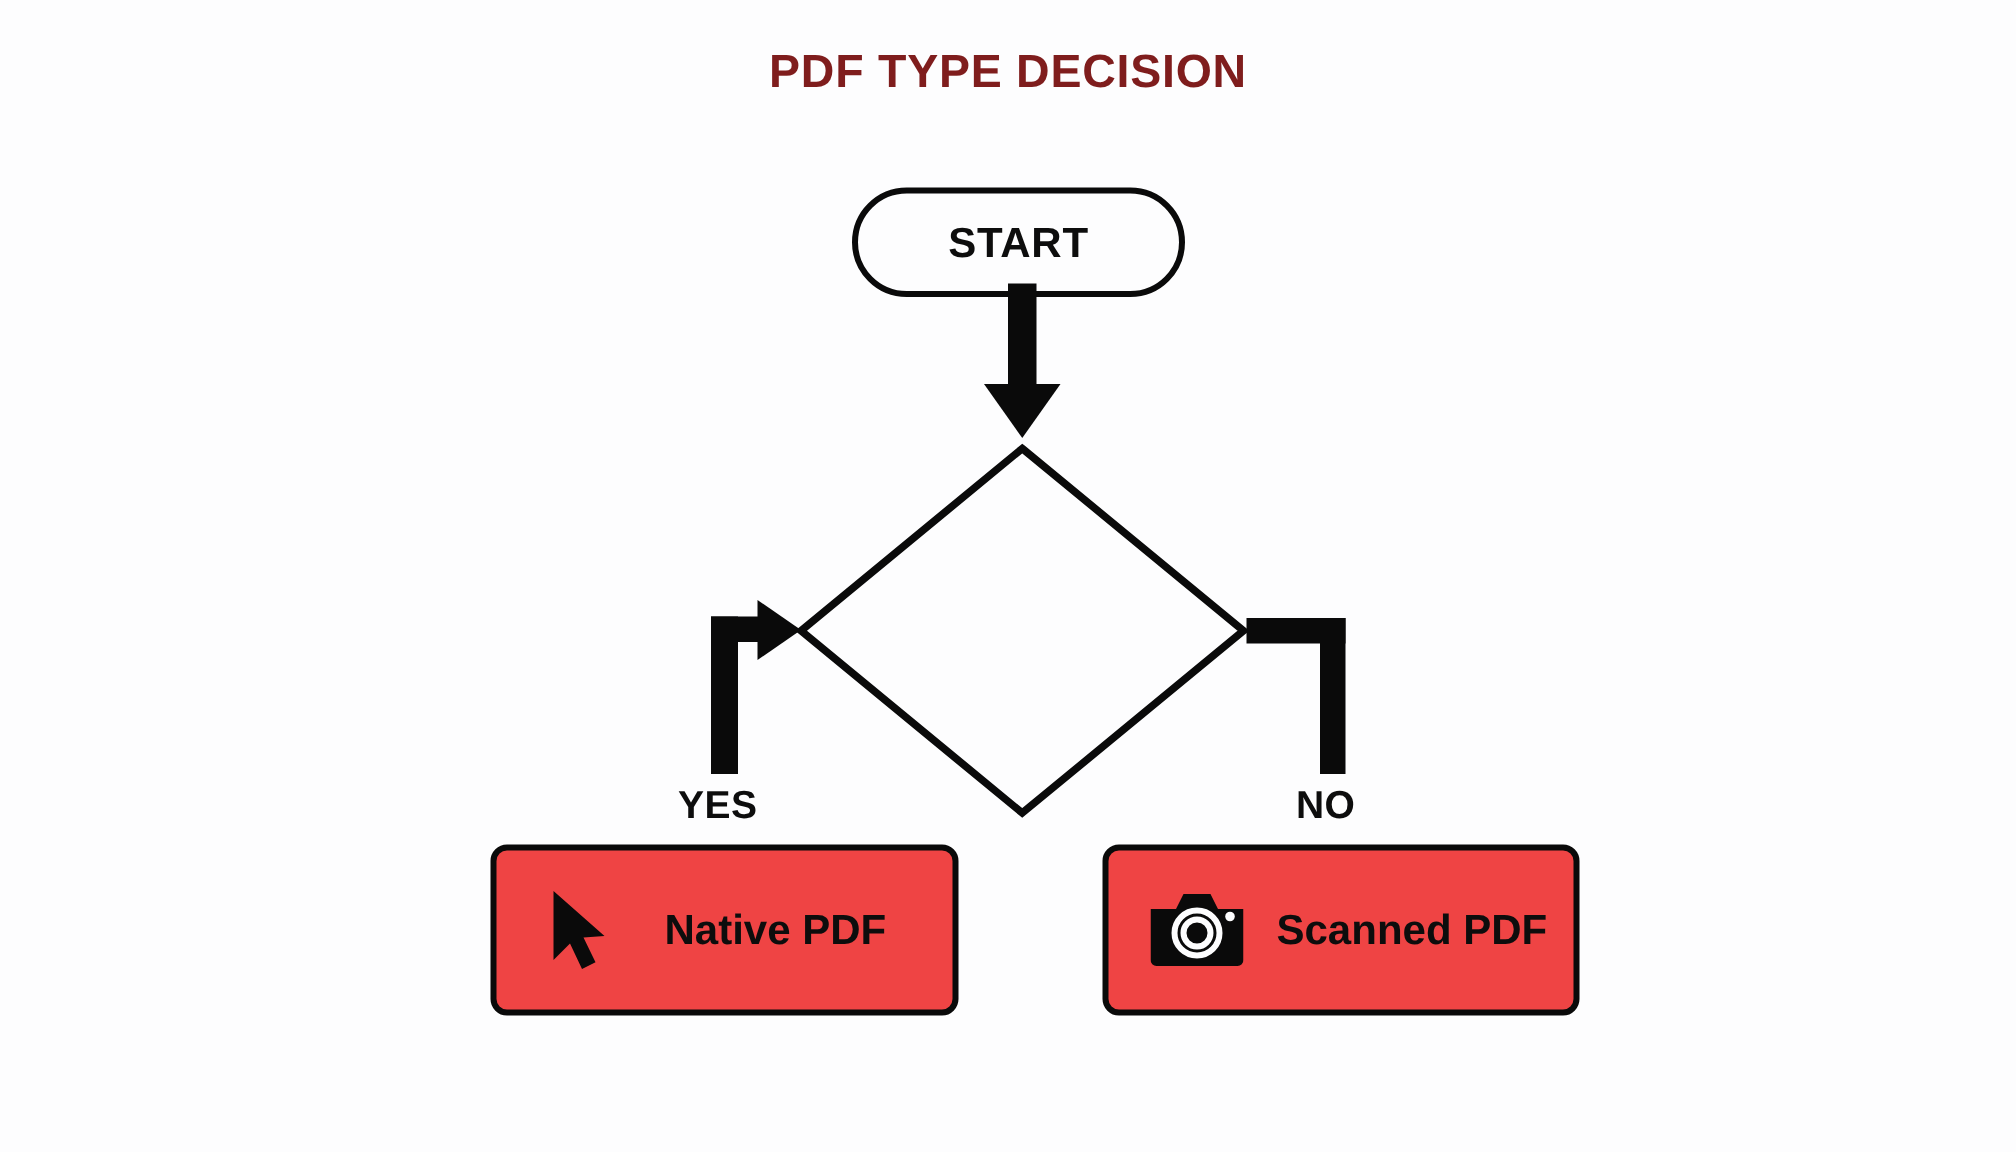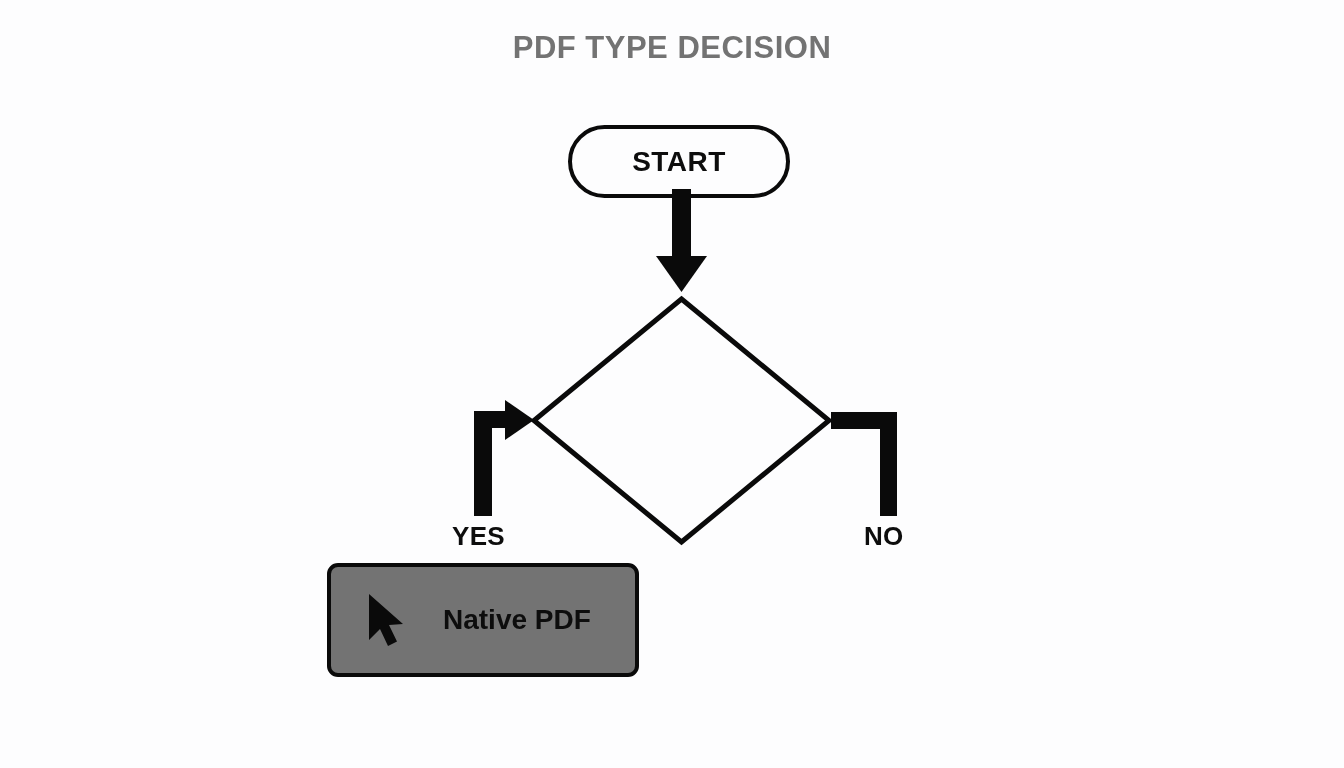--- a/index.html
+++ b/index.html
@@ -22,21 +22,21 @@
   
   #diagram-title {
     position: absolute;
     left: 0;
     top: 30px;
     width: 1344px;
     text-align: center;
     font-size: 31px;
     font-weight: bold;
     letter-spacing: 0.5px;
-    color: #737373;
+    color: #7f1d1d;
     white-space: nowrap;
   }
   
   #start-node {
     position: absolute;
     left: 568px;
     top: 125px;
     width: 222px;
     height: 73px;
     box-sizing: border-box;
@@ -84,21 +84,21 @@
     white-space: nowrap;
   }
   #label-yes { left: 452px; top: 521px; }
   #label-no  { left: 864px; top: 521px; text-align: right; }
   
   .result-box {
     position: absolute;
     box-sizing: border-box;
     border: 4px solid #0a0a0a;
     border-radius: 11px;
-    background: #737373;
+    background: #ef4444;
     display: flex;
     align-items: center;
     height: 114px;
   }
   #result-native {
     left: 327px;
     top: 563px;
     width: 312px;
     padding-left: 34px;
   }
@@ -164,14 +164,27 @@
   <div id="label-yes" class="branch-label">YES</div>
   <div id="label-no" class="branch-label">NO</div>
 
   <div id="result-native" class="result-box">
     <svg class="result-icon" width="44" height="56" viewBox="0 0 44 56">
       <polygon points="4,2 4,48 15,37 23,54 32,49.5 24,33 38,32" fill="#0a0a0a"></polygon>
     </svg>
     <span id="native-label" class="result-label">Native PDF</span>
   </div>
 
+  <div id="result-scanned" class="result-box">
+    <svg class="result-icon" width="62" height="52" viewBox="0 0 62 52">
+
+      <path d="M0,12 H17 L22,2 H40 L45,12 H62 V46 A4,4 0 0 1 58,50 H4 A4,4 0 0 1 0,46 Z" fill="#0a0a0a"></path>
+
+      <circle cx="31" cy="28" r="15" fill="none" stroke="#fdfdfe" stroke-width="4"></circle>
+
+      <circle cx="31" cy="28" r="9" fill="none" stroke="#fdfdfe" stroke-width="4"></circle>
+
+      <circle cx="53" cy="17" r="3.2" fill="#fdfdfe"></circle>
+    </svg>
+    <span id="scanned-label" class="result-label">Scanned PDF</span>
+  </div>
 
 </div>
 
 </body></html>

